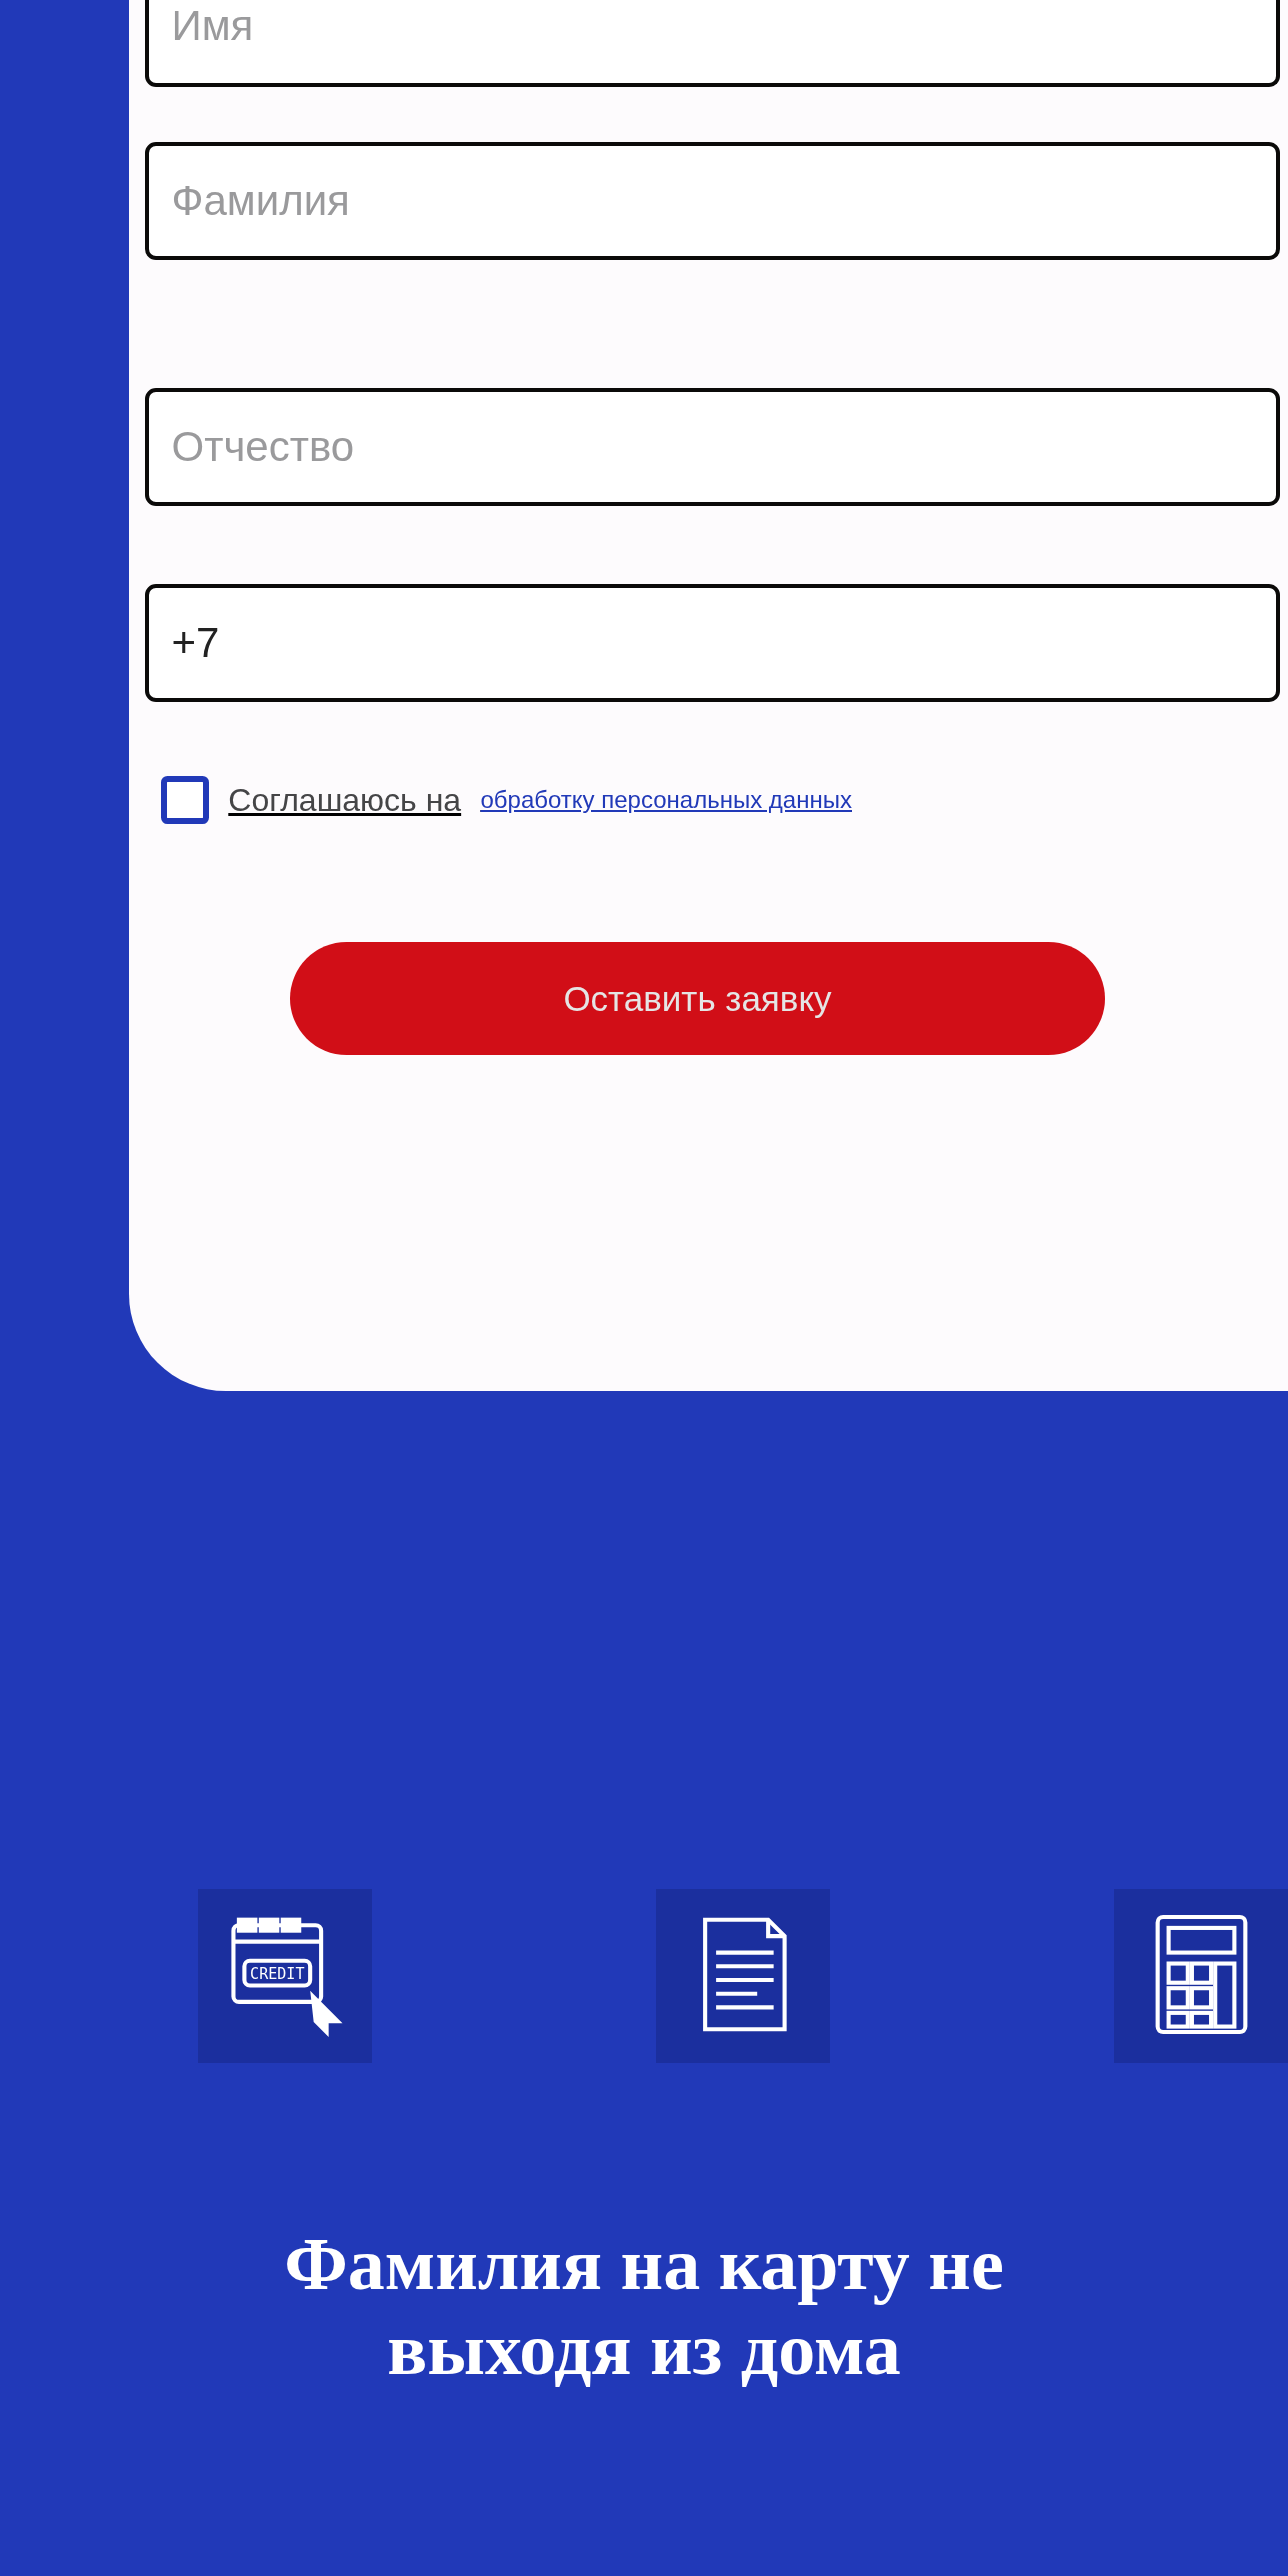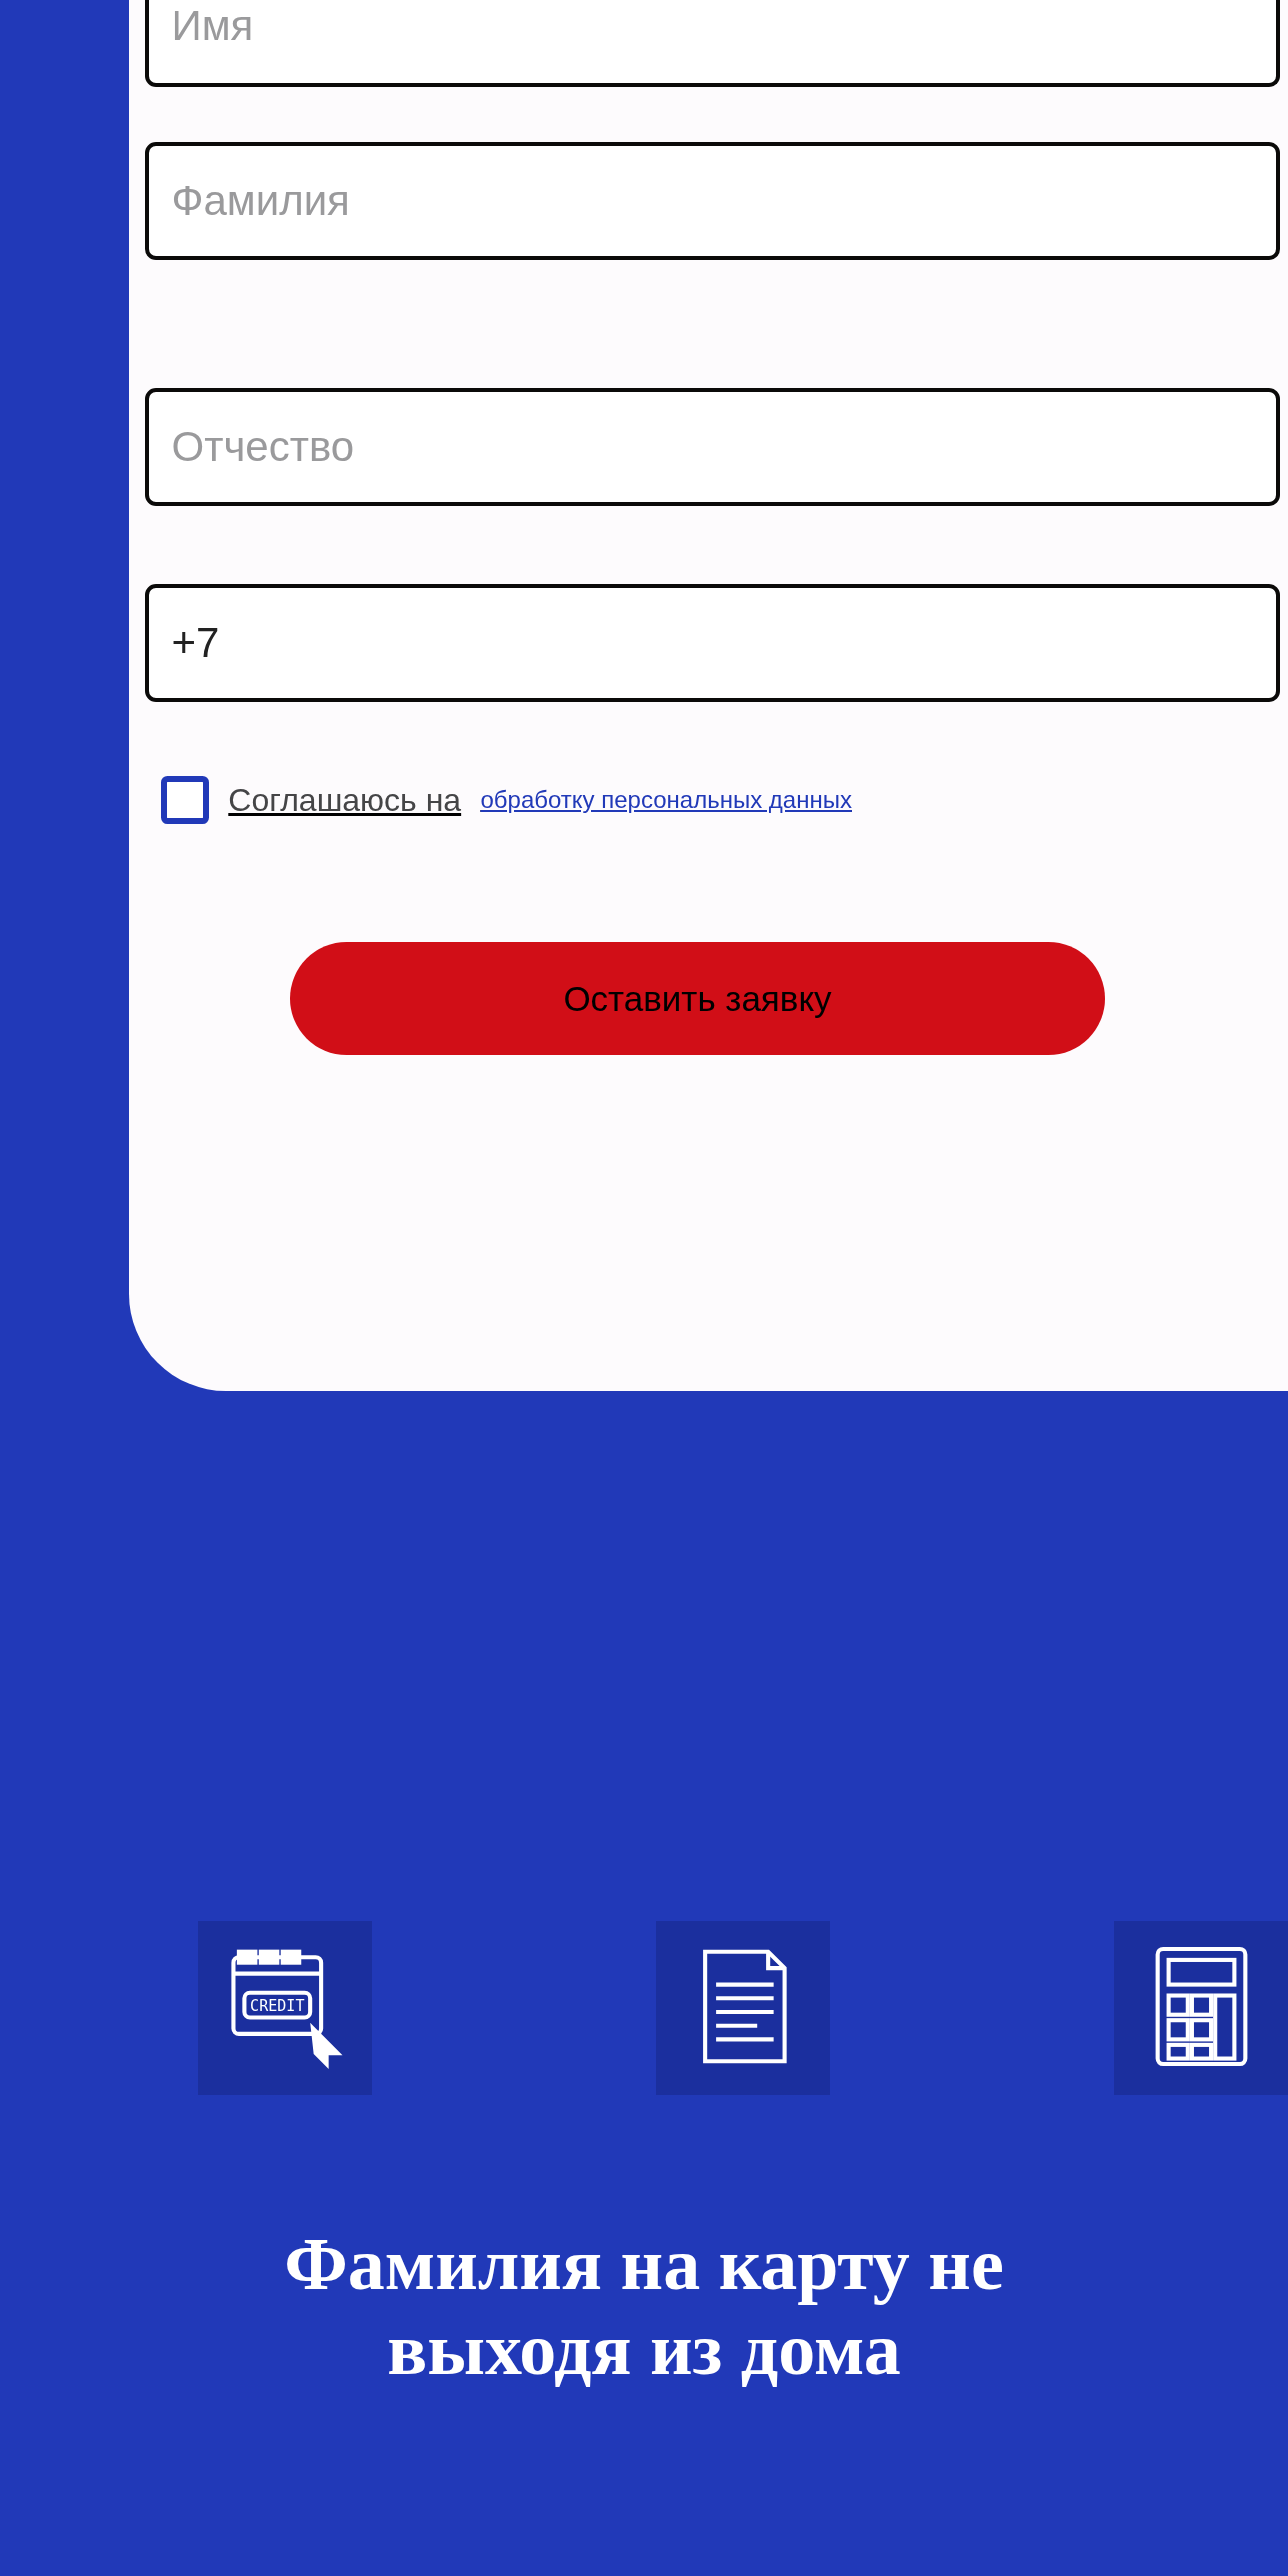--- a/index.html
+++ b/index.html
@@ -69,21 +69,21 @@
     cursor: pointer;
   }
 
   .submit-btn {
     position: absolute;
     top: 942px;
     left: 161px;
     width: 815px;
     height: 113px;
     background: #d10e17;
-    color: #000000;
+    color: #e5e5e5;
     border: none;
     border-radius: 64px;
     font-size: 35px;
     font-weight: 500;
     cursor: pointer;
   }
 
   .nav-row {
     position: absolute;
     left: 198px;
@@ -95,21 +95,20 @@
     align-items: flex-start;
   }
   .nav-item {
     width: 174px;
     height: 174px;
     background: #1b2f9e;
     display: flex;
     align-items: center;
     justify-content: center;
     cursor: pointer;
-    margin-top: 32px;
   }
   .nav-item svg { width: 137px; height: 137px; }
 
   .headline {
     position: absolute;
     left: 0; right: 0;
     top: 2222px;
     text-align: center;
     color: #fff;
     font-family: Georgia, 'Times New Roman', serif;

